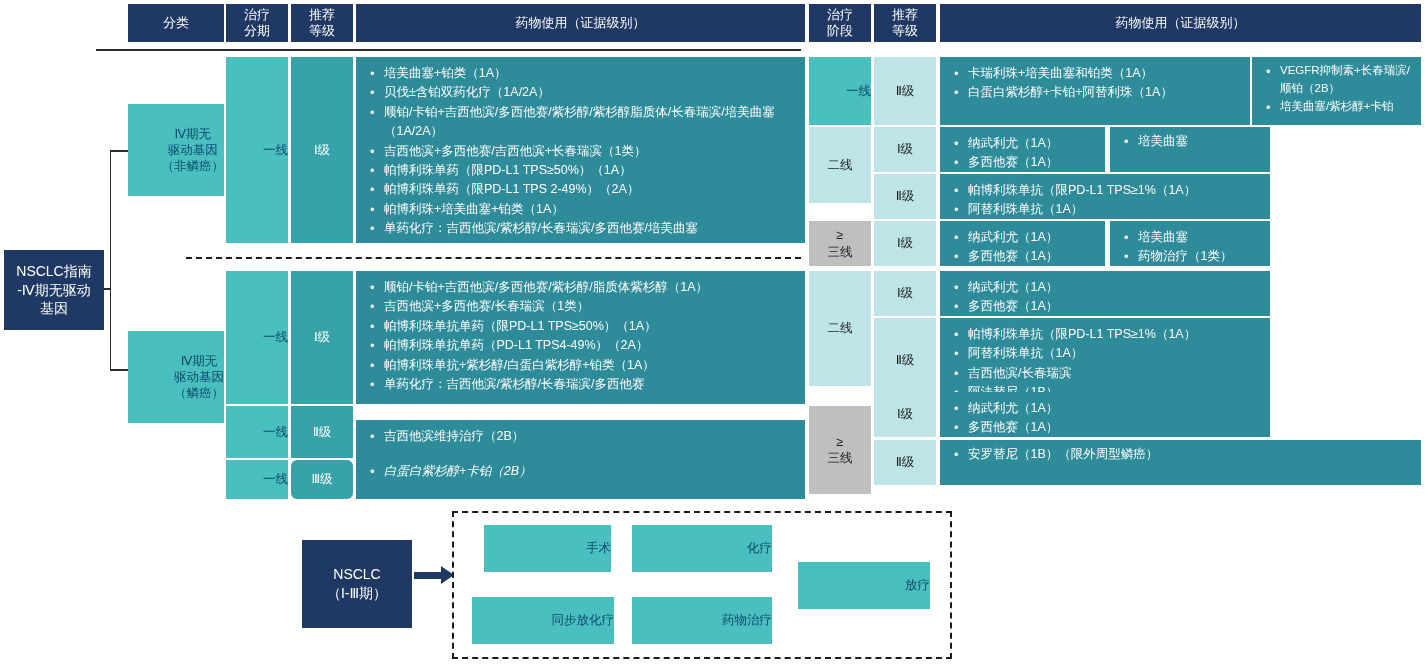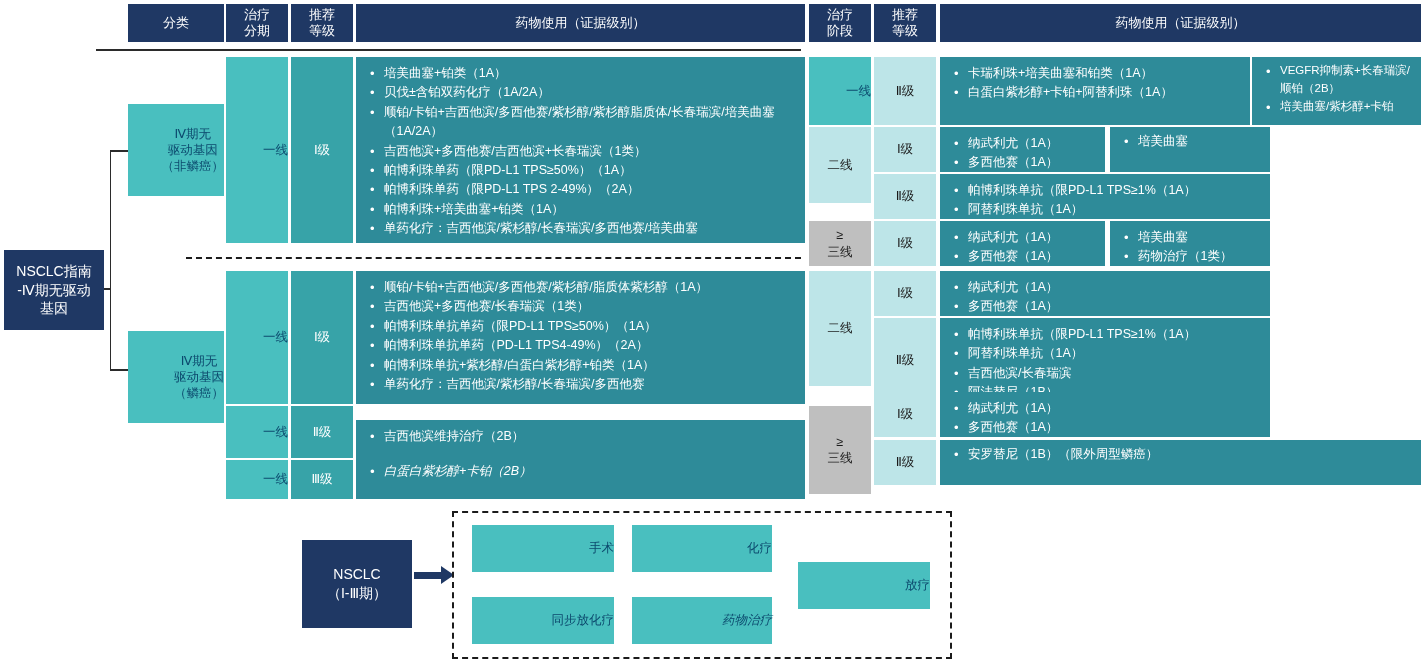--- a/index.html
+++ b/index.html
@@ -193,21 +193,21 @@
 </div>
 <div class="abs drug" style="left:356px; top:406px; width:449px; height:52px;margin-top:14px;">
   <ul>
     <li>吉西他滨维持治疗（2B）</li>
   </ul>
 </div>
 
 <div class="abs teal" style="left:226px; top:460px; width:62px; height:39px;">
   <span>一线</span>
 </div>
-<div class="abs teal-dark" style="left:291px; top:460px; width:62px; height:39px;">
+<div class="abs teal-dark" style="left:291px; top:460px; width:62px; height:39px;border-radius:6px;">
   <span>Ⅲ级</span>
 </div>
 <div class="abs drug" style="left:356px; top:460px; width:449px; height:39px; display:flex; align-items:center;">
   <ul style="width:100%;font-style:italic;">
     <li>白蛋白紫杉醇+卡铂（2B）</li>
   </ul>
 </div>
 
 <div class="abs teal" style="left:809px; top:57px; width:62px; height:68px;">
   <span>一线</span>
@@ -326,27 +326,27 @@
 
 <div class="abs navy" style="left:302px; top:540px; width:110px; height:88px; white-space:pre-line; font-size:14px;">
   <span>NSCLC
 （I-Ⅲ期）</span>
 </div>
 <div class="abs arrow-body" style="left:414px; top:572px; width:28px; height:7px;"></div>
 <div class="abs arrow-head" style="left:441px; top:566px;"></div>
 
 <div class="abs dashbox" style="left:452px; top:511px; width:500px; height:148px;"></div>
 
-<div class="abs teal" style="left:472px; top:525px; width:142px; height:47px;">
+<div class="abs teal" style="left:484px; top:525px; width:127px; height:47px;">
   <span>手术</span>
 </div>
 <div class="abs teal" style="left:632px; top:525px; width:140px; height:47px;">
   <span>化疗</span>
 </div>
 <div class="abs teal" style="left:472px; top:597px; width:142px; height:47px;">
   <span>同步放化疗</span>
 </div>
-<div class="abs teal" style="left:632px; top:597px; width:140px; height:47px;font-style:italic;">
+<div class="abs teal" style="left:632px; top:597px; width:140px; height:47px;">
   <span>药物治疗</span>
 </div>
 <div class="abs teal" style="left:798px; top:562px; width:132px; height:47px;padding-left:18px;">
   <span>放疗</span>
 </div>
 
 </body></html>

